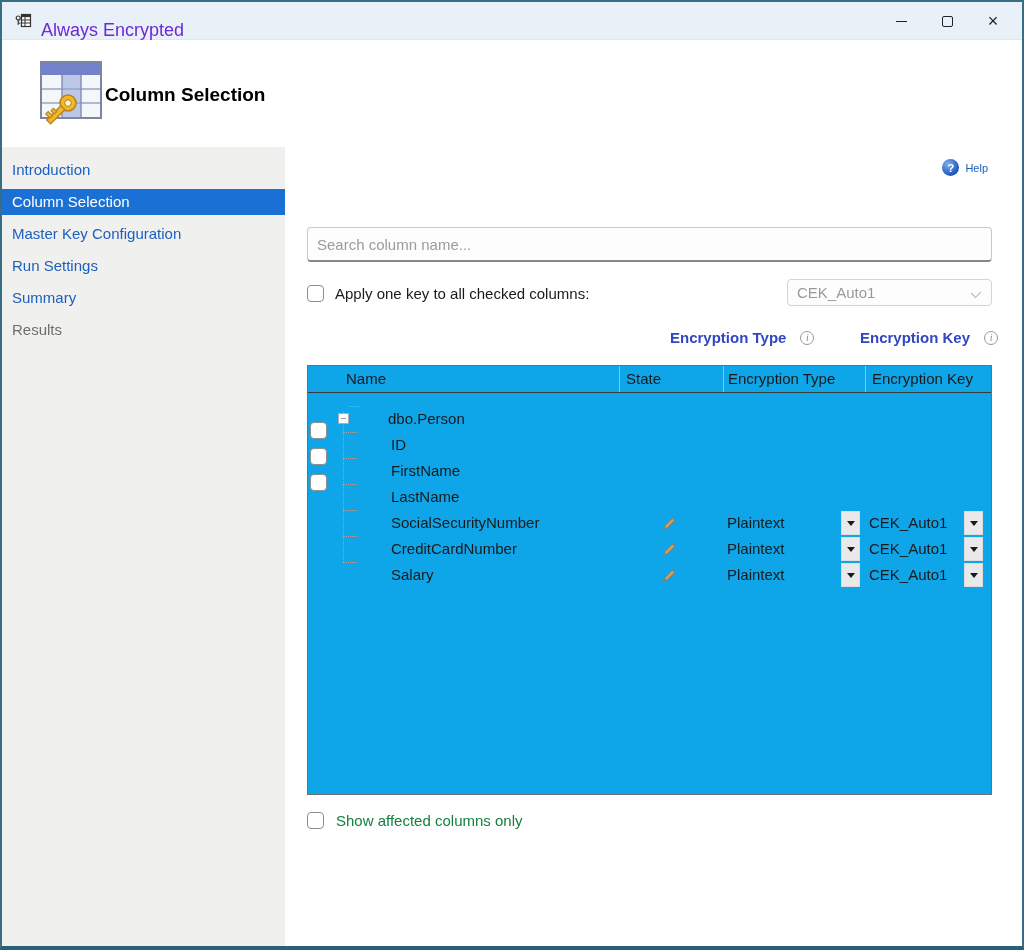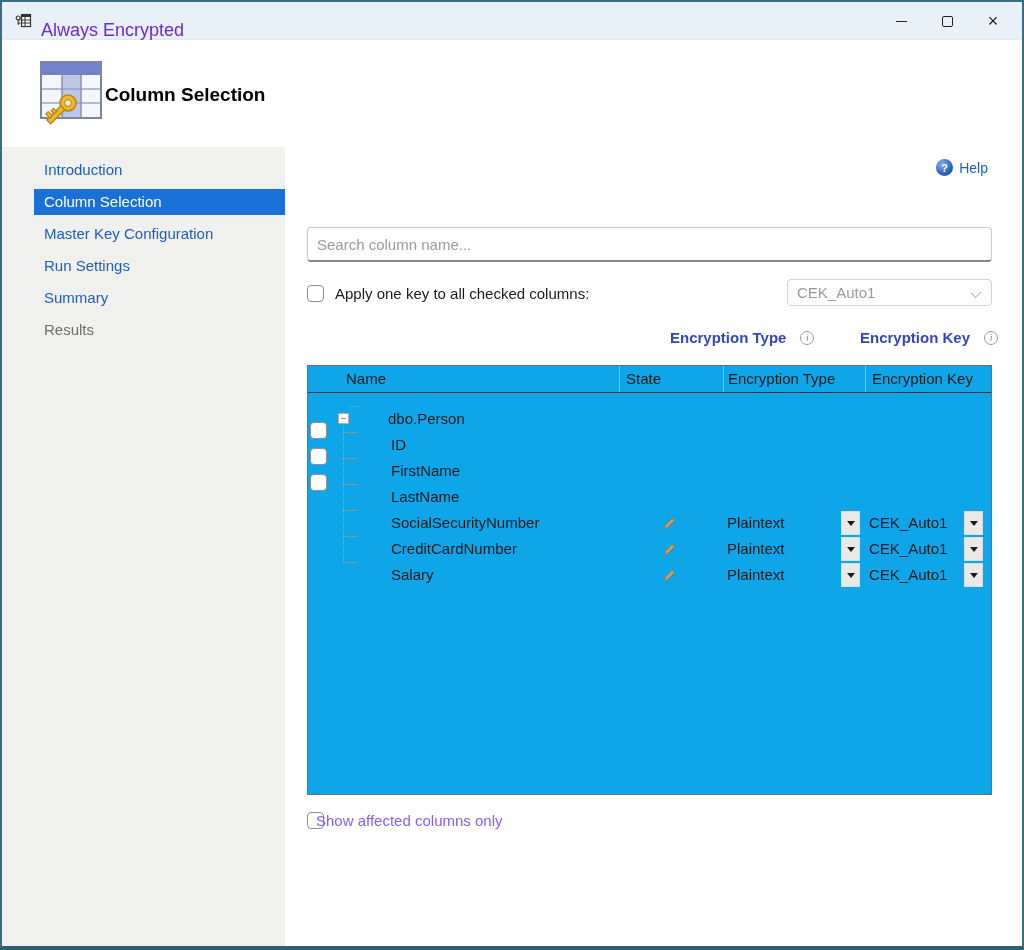--- a/index.html
+++ b/index.html
@@ -27,34 +27,34 @@
   .glyph-close { font-size:18px; color:#222; line-height:1; }
 
   
   .header-band { position:absolute; left:0; top:39px; width:1020px; height:106px; background:#fff; }
   .header-icon { position:absolute; left:36px; top:18px; }
   .header-title { position:absolute; left:103px; top:43px; font-size:19px; font-weight:bold; color:#000; }
 
   
   .sidebar {
     position:absolute; left:0; top:145px; width:283px; height:801px;
-    background:#f0f0ee; padding-top:10px; display:flex; flex-direction:column; gap:6px;padding-left:32px;
+    background:#f0f0ee; padding-top:10px; display:flex; flex-direction:column; gap:6px;
   }
   .nav-item { height:26px; line-height:26px; padding-left:10px; font-size:15px; color:#1d5fbf; cursor:pointer; }
   .nav-item.selected { background:#1a70d5; color:#fff; }
   .nav-item.disabled { color:#6e6e6e; cursor:default; }
 
   
   .help-link { position:absolute; top:157px; right:34px; display:flex; align-items:center; gap:6px; cursor:pointer; }
   .help-icon {
     width:17px; height:17px; border-radius:50%; color:#fff; font-size:11px; font-weight:bold;
     background:radial-gradient(circle at 35% 30%, #7fb0ea, #1d56b8 70%);
     display:flex; align-items:center; justify-content:center;
   }
-  .help-text { font-size:14px; color:#1d5fbf; }
+  .help-text { font-size:11px; color:#1d5fbf; }
 
   .search-input {
     position:absolute; left:305px; top:225px; width:685px; height:35px;
     border:1px solid #c9c9c9; border-bottom:2px solid #868686; border-radius:4px;
     font-family:"Liberation Sans",sans-serif; font-size:15px; color:#1a1a1a; padding:0 9px; outline:none;
     background:#fdfdfd;
   }
   .search-input::placeholder { color:#9b9b9b; }
 
   .cb { width:17px; height:17px; border:1px solid #8f8f8f; border-radius:4px; background:#fff; display:inline-block; cursor:pointer; }
@@ -114,21 +114,21 @@
   .cell-val { position:absolute; left:4px; top:0; line-height:26px; }
   .dd-btn {
     position:absolute; top:1px; width:19px; height:24px; background:#e9e9e9; border:1px solid #dcdcdc;
     display:flex; align-items:center; justify-content:center; cursor:pointer;
   }
   .c-type .dd-btn { right:5px; }
   .c-key .dd-btn { right:9px; }
   .dd-arrow { width:0; height:0; border-left:4px solid transparent; border-right:4px solid transparent; border-top:5px solid #1a1a1a; }
 
   .show-cb { position:absolute; left:305px; top:810px; }
-  .show-label { position:absolute; left:314px; top:810px; font-size:15px; color:#8b5cf6; line-height:18px; }
+  .show-label { position:absolute; left:334px; top:810px; font-size:15px; color:#15803d; line-height:18px; }
 
   
   .footer {
     position:absolute; left:283px; top:863px; width:737px; height:83px;
     background:#f0f0ee; border-top:1px solid #e1e1df;
   }
   .btn {
     position:absolute; top:31px; height:36px; background:#fdfdfd; border:1px solid #d2d2d2; border-radius:4px;
     font-family:"Liberation Sans",sans-serif; font-size:15px; color:#1a1a1a; cursor:pointer;
   }

